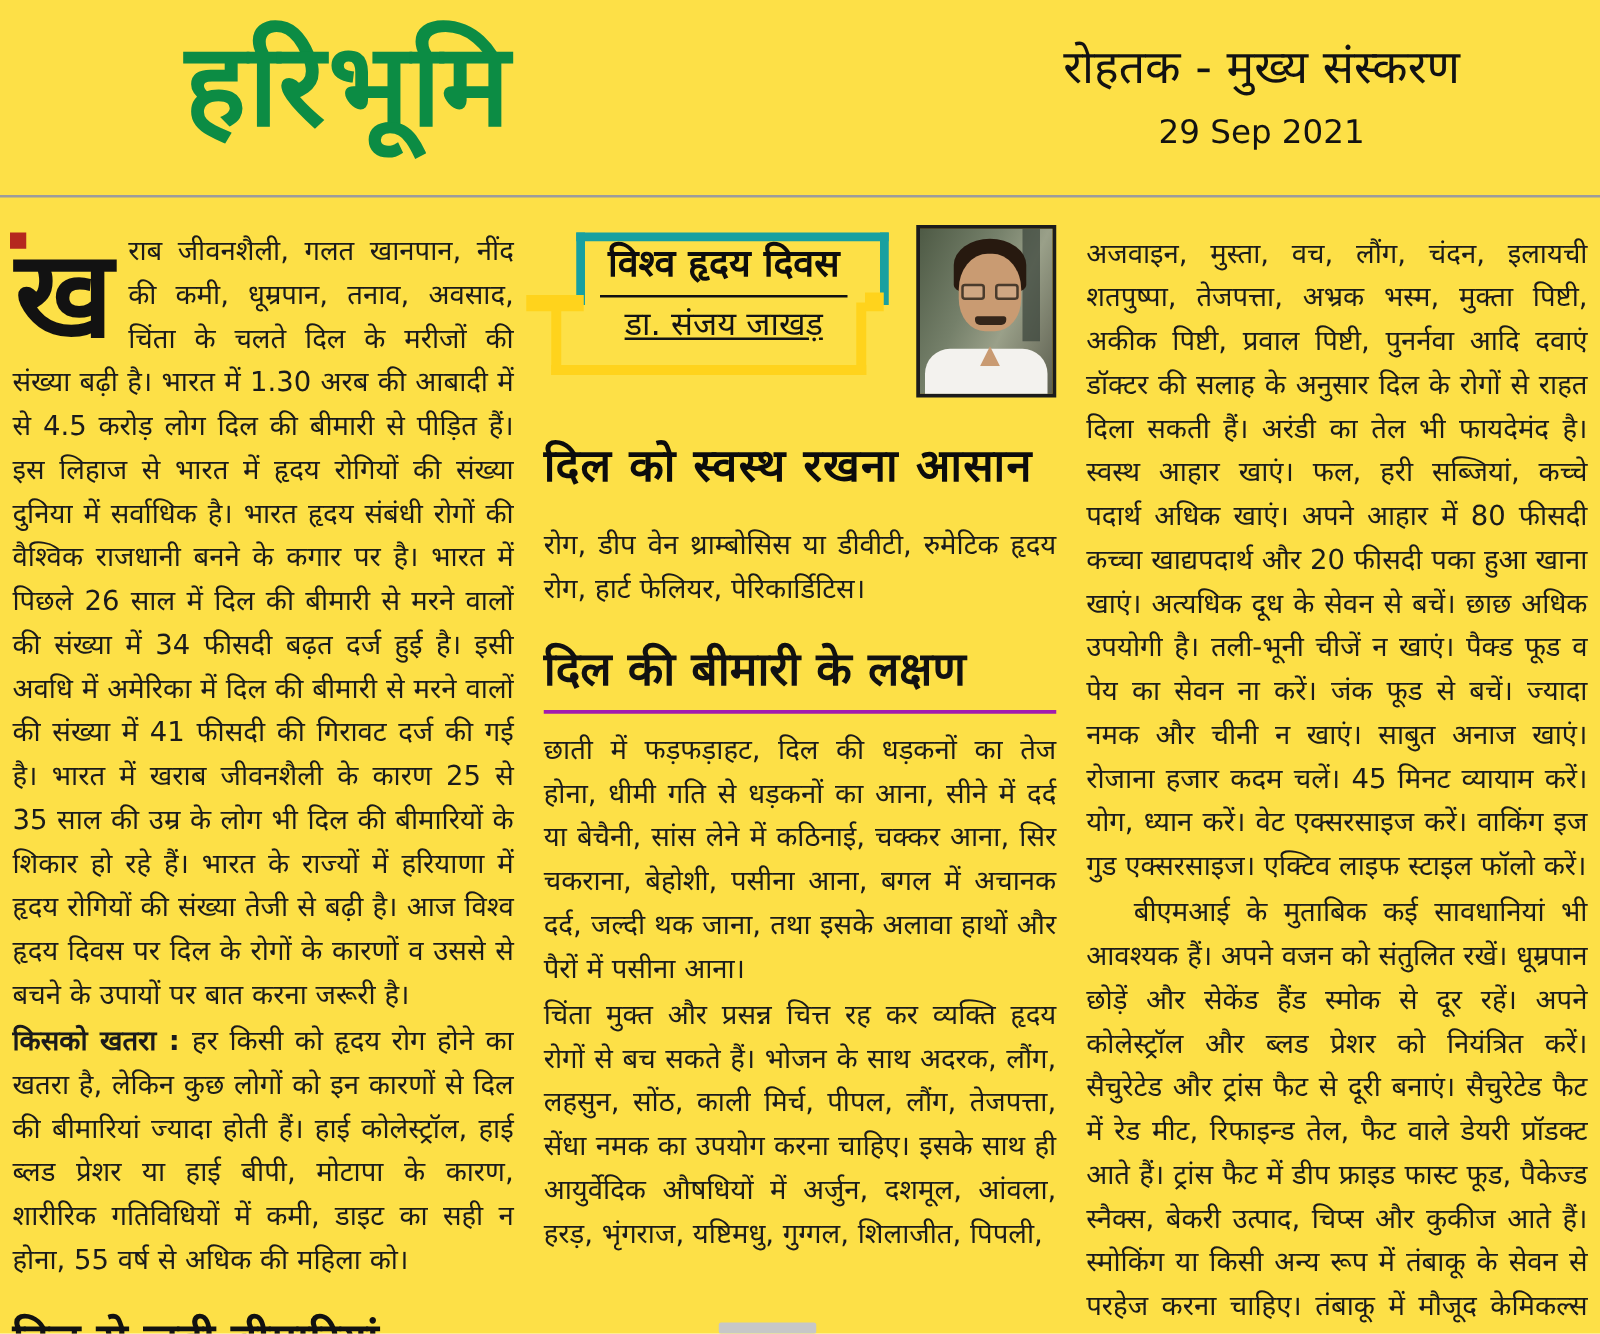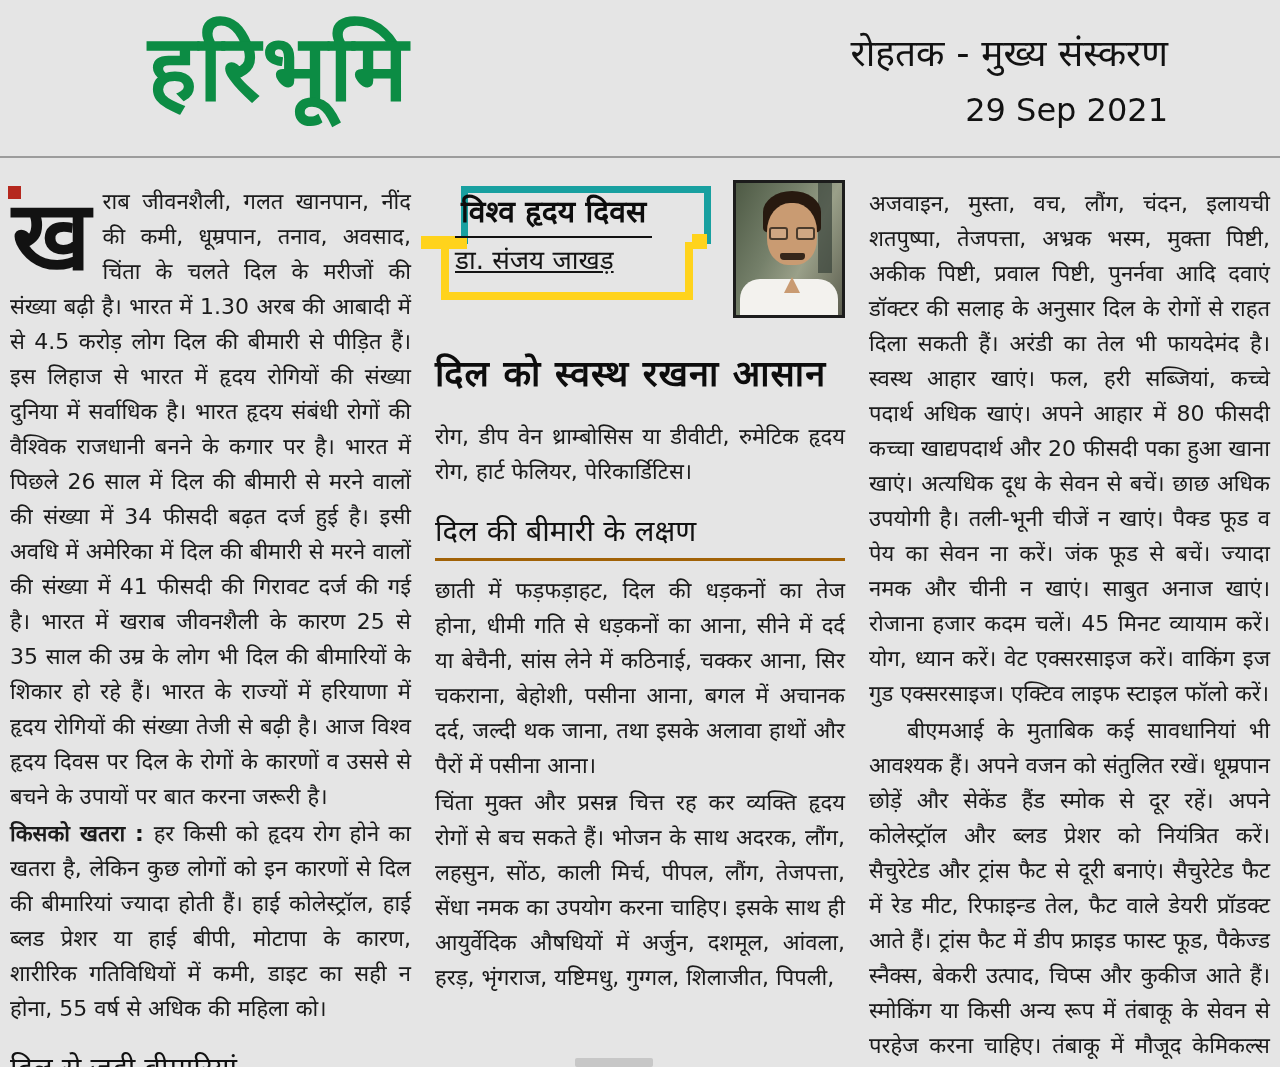--- a/index.html
+++ b/index.html
@@ -2,65 +2,65 @@
 <html style="--green: #0c8c44; --teal: #18a0a0; --yellow: #ffd31c; --red: #b5281e;"><head>
 <meta charset="utf-8">
 <style>
   :root{
     --green:#0c8c44; --teal:#18a0a0; --yellow:#ffd31c;
     --red:#b5281e; --ink:#1b1b1b;
   }
   *{margin:0;padding:0;box-sizing:border-box;}
   html,body{background:#ffffff;}
   body{font-family:"DejaVu Sans","Liberation Sans",sans-serif;color:var(--ink);}
-  .page{position:relative;width:1280px;height:1067px;background:#e5e5e5;overflow:hidden;}
+  .page{position:relative;width:1280px;height:1067px;background:#fde047;overflow:hidden;}
 
   
   .masthead{position:absolute;top:0;left:0;width:100%;height:157px;}
   .logo{position:absolute;left:148px;top:14px;font-size:92px;line-height:1.2;
         font-weight:bold;color:var(--green);letter-spacing:2px;}
-  .edition-block{position:absolute;right:112px;top:26px;text-align:right;}
+  .edition-block{position:absolute;right:112px;top:26px;text-align:center;}
   .edition{font-size:37px;line-height:1.5;color:#121212;}
-  .issue-date{font-size:32px;line-height:1.3;color:#121212;margin-top:8px;}
+  .issue-date{font-size:26px;line-height:1.3;color:#121212;margin-top:8px;}
   .masthead-rule{position:absolute;top:156px;left:0;width:100%;height:0;
         border-top:2px solid #9c9c9c;}
 
   
   .article{position:absolute;top:172px;left:10px;right:10px;bottom:0;
         display:flex;gap:24px;}
   .col{flex:1;position:relative;}
   .body-text{font-size:22px;line-height:35px;text-align:justify;color:var(--ink);}
   .body-text + .body-text{margin-top:2px;}
 
   .reg-mark{position:absolute;left:-2px;top:14px;width:13px;height:13px;
         background:var(--red);}
 
   .dropcap{float:left;font-size:96px;line-height:104px;font-weight:bold;
         padding:0 12px 0 2px;color:#121212;}
 
-  .sec-heading{font-size:29px;font-weight:normal;color:#111;
-        padding:10px 0 9px 0;border-bottom:3px solid #a16207;
+  .sec-heading{font-size:37px;font-weight:bold;color:#111;
+        padding:10px 0 9px 0;border-bottom:3px solid #a21caf;
         margin:14px 0 12px 0;line-height:1.25;}
 
   .lead-bold{font-weight:bold;}
 
   .col1-pad{padding-top:12px;}
 
   
   .badge-row{display:flex;align-items:flex-start;gap:10px;height:152px;margin-top:8px;}
   .badge{position:relative;width:288px;height:138px;flex:none;}
   .badge-teal{position:absolute;left:26px;right:12px;top:6px;height:58px;
         border:7px solid var(--teal);border-bottom:none;}
   .badge-yellow{position:absolute;left:6px;right:30px;top:62px;height:58px;
         border:8px solid var(--yellow);border-top:none;}
   .badge-dash-left{position:absolute;left:-14px;top:56px;width:46px;height:13px;
         background:var(--yellow);}
   .badge-dash-right{position:absolute;right:16px;top:54px;width:15px;height:15px;
         background:var(--yellow);}
-  .badge-text{position:absolute;left:20px;right:20px;top:14px;text-align:left;}
+  .badge-text{position:absolute;left:20px;right:20px;top:14px;text-align:center;}
   .badge-title{display:inline-block;font-size:30px;font-weight:bold;color:#0d0d0d;
         padding:0 6px 6px 6px;border-bottom:2px solid #111;line-height:1.2;}
   .badge-author{font-size:26px;color:#141414;margin-top:7px;line-height:1.2;text-decoration:underline;}
 
   
   .photo{position:relative;width:112px;height:138px;flex:none;
         border:3px solid #1c1c1c;overflow:hidden;
         background:linear-gradient(115deg,#4e5a45 0%,#75806a 38%,#9aa089 62%,#5d5f50 100%);}
   .photo .streak{position:absolute;right:10px;top:0;width:14px;height:90px;
         background:#39433a;opacity:.7;}

